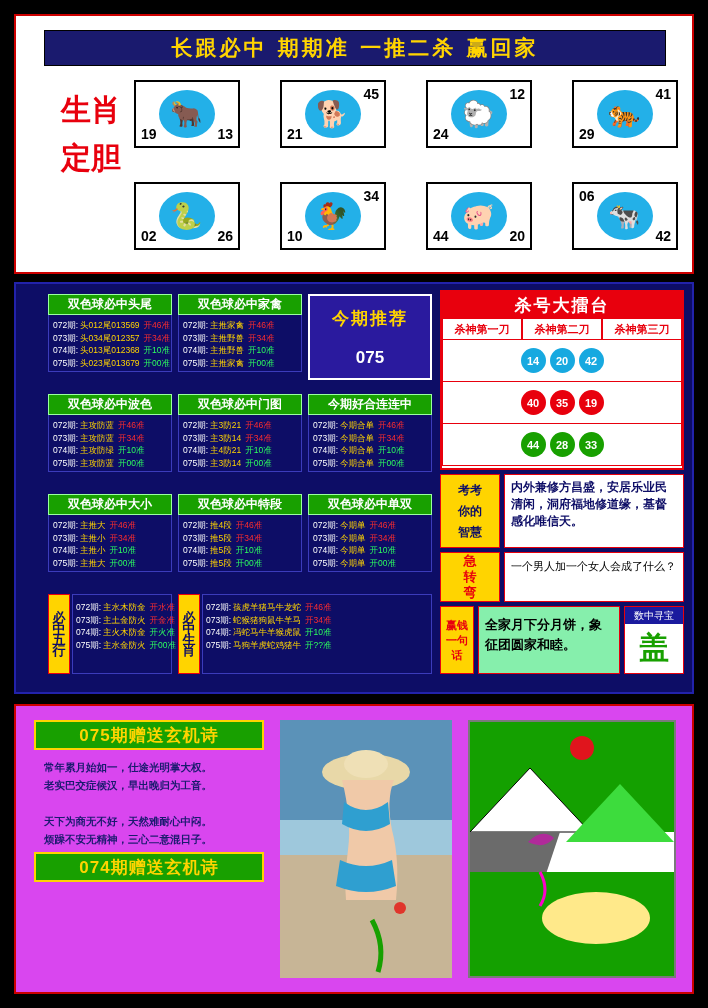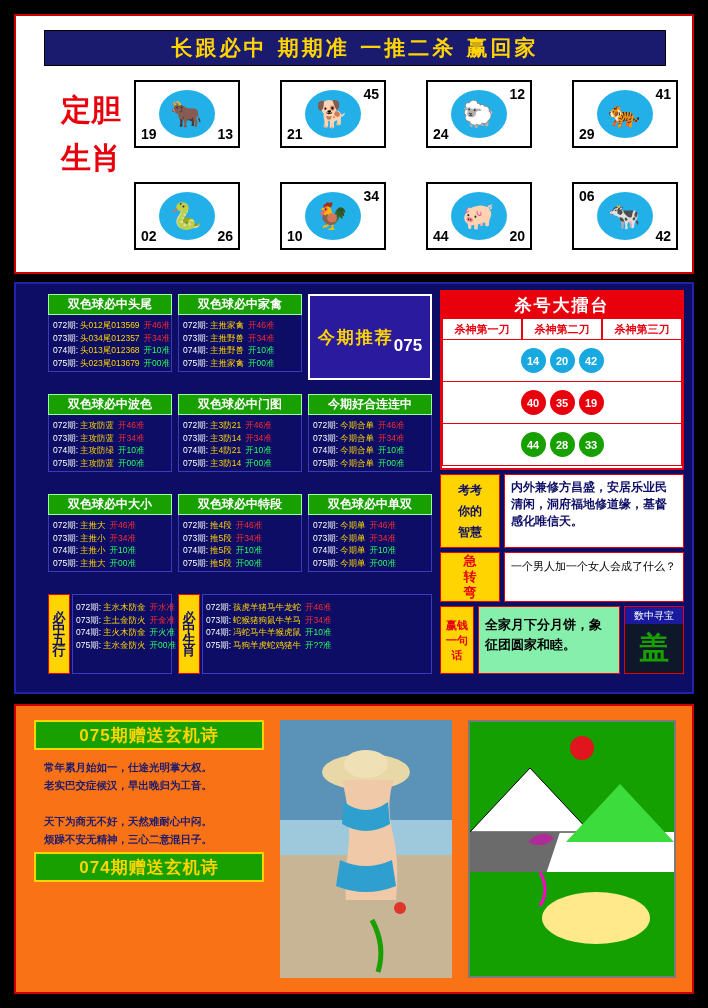--- a/index.html
+++ b/index.html
@@ -75,21 +75,21 @@
   }
   .line .lbl{color:#ffffff;}
   .line .val{color:#ffd400;margin-left:2px;}
   .line .red{color:#ff2d2d;margin-left:4px;}
   .line .grn{color:#2dff5e;margin-left:4px;}
 
   
   .recommend{
     position:absolute;left:292px;top:10px;width:124px;height:86px;
     background:#2a1a9e;border:2px solid #fff;box-sizing:border-box;
-    display:flex;align-items:center;justify-content:center;
+    display:flex;flex-direction:column;align-items:center;justify-content:center;
   }
   .recommend .rt{color:#ffd400;font-size:17px;font-weight:bold;letter-spacing:2px;}
   .recommend .rv{color:#fff;font-size:17px;font-weight:bold;margin-top:18px;}
 
   
   .shahao{
     position:absolute;left:424px;top:6px;width:244px;height:180px;
     background:#fff;border:2px solid #e8000d;box-sizing:border-box;
   }
   .shahao-title{
@@ -146,21 +146,21 @@
     color:#e8000d;font-size:11px;font-weight:bold;line-height:15px;
     display:flex;align-items:center;justify-content:center;text-align:center;
   }
   .yihua{
     position:absolute;left:462px;top:322px;width:142px;height:68px;
     background:#86efac;border:1px solid #e8000d;box-sizing:border-box;
     padding:8px 6px;color:#000;font-size:13px;line-height:20px;font-weight:bold;
   }
   .shuzhong{
     position:absolute;left:608px;top:322px;width:60px;height:68px;
-    background:#0f172a;border:1px solid #e8000d;box-sizing:border-box;
+    background:#ffffff;border:1px solid #e8000d;box-sizing:border-box;
     display:flex;flex-direction:column;align-items:center;
   }
   .shuzhong .sz-t{
     width:100%;height:17px;background:#1a1a9e;color:#fff;font-size:10px;
     display:flex;align-items:center;justify-content:center;
   }
   .shuzhong .sz-v{
     flex:1;display:flex;align-items:center;justify-content:center;
     color:#18a000;font-size:30px;font-weight:bold;
   }
@@ -169,21 +169,21 @@
   .vlabel{
     position:absolute;width:22px;
     background:#ffd400;border:1px solid #e8000d;box-sizing:border-box;
     color:#0d0d66;font-size:13px;font-weight:bold;line-height:11px;
     display:flex;align-items:center;justify-content:center;text-align:center;
   }
 
   
   .bottom{
     position:absolute;left:14px;top:704px;width:680px;height:290px;
-    background:#f97316;border:2px solid #c00;box-sizing:border-box;
+    background:#d946ef;border:2px solid #c00;box-sizing:border-box;
   }
   .xuanji-head{
     position:absolute;height:30px;background:#18a000;border:2px solid #ffd400;
     box-sizing:border-box;display:flex;align-items:center;justify-content:center;
     color:#ffd400;font-size:17px;font-weight:bold;letter-spacing:1px;
   }
   .xuanji-text{
     position:absolute;color:#1a1a6e;font-size:10.5px;line-height:18px;font-weight:bold;
   }
   .photo{
@@ -201,22 +201,22 @@
 <body>
 
 <div class="page">
 
   <div class="banner">
     <div class="banner-redbox"></div>
     <div class="banner-title">
       <span>长跟必中 期期准 一推二杀 赢回家</span>
     </div>
     <div class="dingdan">
+      <div>生肖</div>
       <div>定胆</div>
-      <div>生肖</div>
     </div>
 
     <div class="zodiac-grid">
 
       <div class="zcell" style="left:0px;top:0px;">
         <div class="znum zn-bl">19</div>
         <div class="znum zn-br">13</div>
         <div class="zcircle">🐂</div>
       </div>
       <div class="zcell" style="left:146px;top:0px;">

